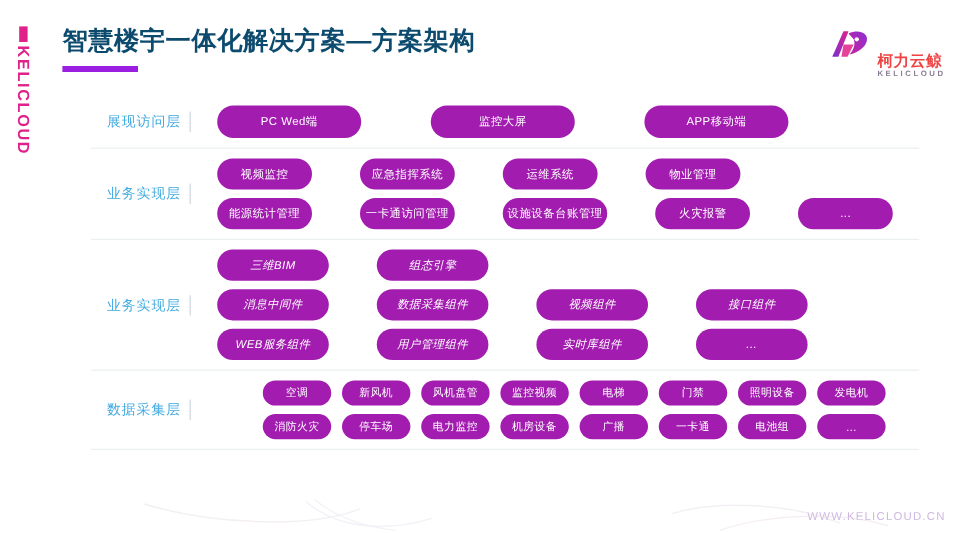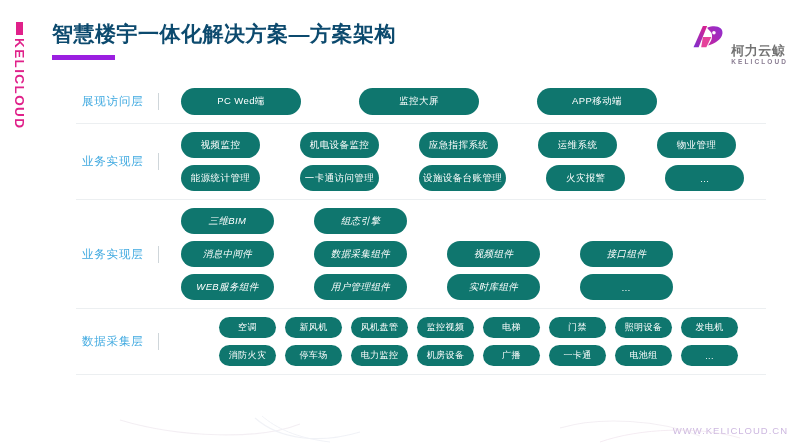--- a/index.html
+++ b/index.html
@@ -48,21 +48,21 @@
     right: 14px; top: 8px;
     display: flex;
     align-items: center;
     gap: 6px;
   }
   .logo-mark { width: 34px; height: 30px; display:block; }
   .logo-words { display: flex; flex-direction: column; line-height: 1; }
   .logo-cn {
     font-size: 13px;
     font-weight: 700;
-    color: #737373;
+    color: #ef4444;
     letter-spacing: 0.5px;
     margin-top: 36px;
   }
   .logo-en {
     font-size: 6.5px;
     font-weight: 700;
     color: #8a7d92;
     letter-spacing: 2.1px;
     margin-top: 2px;
   }
@@ -93,21 +93,21 @@
     display: flex;
     align-items: center;
     position: relative;
   }
   .layer-label {
     width: 82px;
     flex: 0 0 82px;
     font-size: 11.5px;
     color: #3fa9e0;
     letter-spacing: 0.8px;
-    text-align: left;
+    text-align: center;
     padding-left: 6px;
     box-sizing: border-box;
   }
   .layer-divider {
     flex: 0 0 1px;
     width: 1px;
     height: 17px;
     background: #cfd6da;
     margin-right: 22px;
   }
@@ -116,21 +116,21 @@
     display: flex;
     flex-direction: column;
     gap: 7px;
     padding: 8px 0;
   }
   .pill-line {
     display: flex;
     gap: 9px;
   }
   .pill {
-    background: #0f766e;
+    background: #a21caf;
     color: #ffffff;
     border-radius: 17px;
     height: 25px;
     display: flex;
     align-items: center;
     justify-content: center;
     font-size: 9.5px;
     letter-spacing: 0.4px;
     white-space: nowrap;
     box-sizing: border-box;
@@ -219,21 +219,20 @@
         </div>
       </div>
     </div>
     <div class="hr"></div>
     <div class="layer-row row-biz">
       <div class="layer-label">业务实现层</div>
       <div class="layer-divider"></div>
       <div class="layer-grid">
         <div class="pill-line">
           <div class="pill">视频监控</div>
-          <div class="pill">机电设备监控</div>
           <div class="pill">应急指挥系统</div>
           <div class="pill">运维系统</div>
           <div class="pill">物业管理</div>
         </div>
         <div class="pill-line">
           <div class="pill">能源统计管理</div>
           <div class="pill">一卡通访问管理</div>
           <div class="pill">设施设备台账管理</div>
           <div class="pill">火灾报警</div>
           <div class="pill">...</div>

